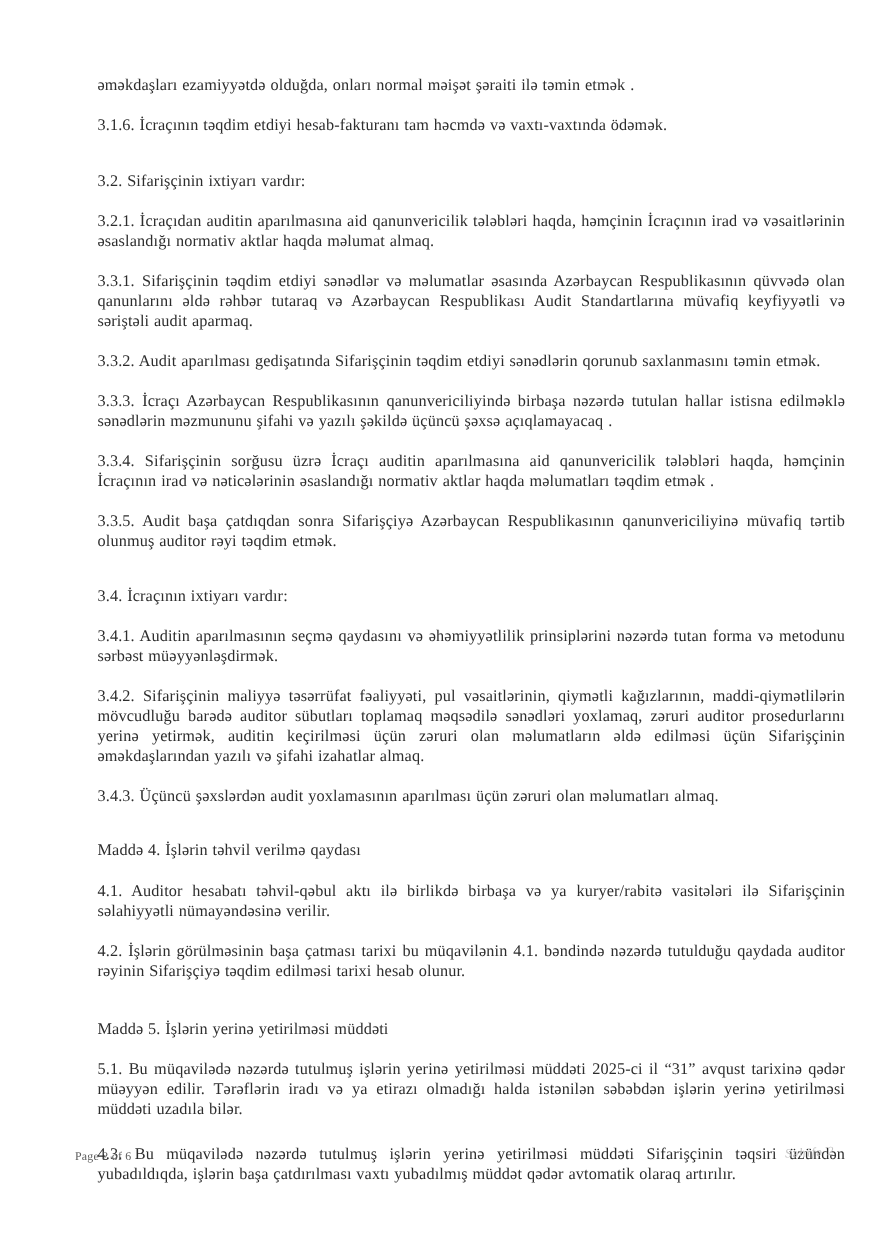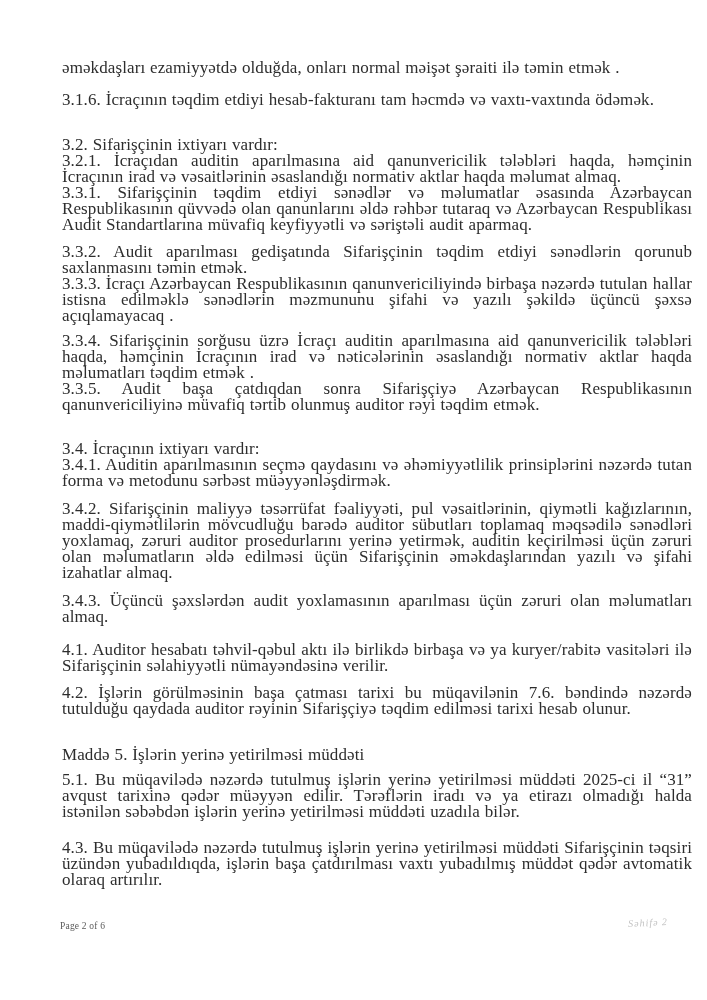--- a/index.html
+++ b/index.html
@@ -16,22 +16,22 @@
     font-family: "Liberation Serif", "DejaVu Serif", serif;
     color: #2d2d2d;
   }
   .content {
     position: absolute;
     left: 62px;
     top: 60px;
     width: 630px;
   }
   .content p {
-    margin: 0;
-    font-size: 17px;
+    margin: 16px;
+    font-size: 13px;
     line-height: 16px;
     text-align: justify;
     text-align-last: left;
     letter-spacing: 0.1px;
     word-spacing: 0.5px;
   }
   
   .g0  { margin-top: 0 !important; }
   .g16 { margin-top: 16px !important; }
   .g29 { margin-top: 29px !important; }
@@ -76,22 +76,23 @@
     <p class="g0">3.2.1. İcraçıdan auditin aparılmasına aid qanunvericilik tələbləri haqda, həmçinin İcraçının irad və vəsaitlərinin əsaslandığı normativ aktlar haqda  məlumat almaq.</p>
     <p class="g0">3.3.1. Sifarişçinin təqdim etdiyi sənədlər və məlumatlar əsasında Azərbaycan Respublikasının qüvvədə olan qanunlarını əldə rəhbər tutaraq və Azərbaycan Respublikası Audit Standartlarına müvafiq  keyfiyyətli və səriştəli audit aparmaq.</p>
     <p class="g11">3.3.2. Audit aparılması gedişatında Sifarişçinin təqdim etdiyi sənədlərin qorunub saxlanmasını təmin etmək.</p>
     <p class="g0">3.3.3. İcraçı Azərbaycan Respublikasının qanunvericiliyində birbaşa nəzərdə tutulan hallar istisna edilməklə sənədlərin məzmununu şifahi və yazılı şəkildə üçüncü şəxsə açıqlamayacaq .</p>
     <p class="g9">3.3.4. Sifarişçinin sorğusu üzrə İcraçı auditin aparılmasına aid qanunvericilik tələbləri haqda, həmçinin İcraçının irad və nəticələrinin əsaslandığı normativ aktlar haqda  məlumatları təqdim etmək .</p>
     <p class="g0">3.3.5. Audit başa çatdıqdan sonra Sifarişçiyə Azərbaycan Respublikasının qanunvericiliyinə müvafiq tərtib olunmuş auditor rəyi təqdim etmək.</p>
     <p class="g28">3.4. İcraçının ixtiyarı vardır:</p>
     <p class="g0">3.4.1. Auditin aparılmasının seçmə qaydasını və əhəmiyyətlilik prinsiplərini nəzərdə tutan forma və metodunu sərbəst müəyyənləşdirmək.</p>
     <p class="g12">3.4.2. Sifarişçinin maliyyə təsərrüfat fəaliyyəti, pul vəsaitlərinin, qiymətli kağızlarının, maddi-qiymətlilərin mövcudluğu barədə  auditor sübutları toplamaq məqsədilə sənədləri yoxlamaq, zəruri auditor prosedurlarını yerinə yetirmək, auditin keçirilməsi üçün zəruri olan məlumatların əldə edilməsi üçün Sifarişçinin əməkdaşlarından yazılı və şifahi izahatlar almaq.</p>
     <p class="g12">3.4.3. Üçüncü şəxslərdən audit yoxlamasının  aparılması üçün zəruri olan  məlumatları almaq.</p>
+    <p class="g27">Maddə 4. İşlərin təhvil verilmə qaydası</p>
     <p class="g17">4.1. Auditor hesabatı təhvil-qəbul aktı ilə birlikdə birbaşa və ya kuryer/rabitə vasitələri ilə Sifarişçinin səlahiyyətli nümayəndəsinə verilir.</p>
-    <p class="g11">4.2. İşlərin görülməsinin başa çatması tarixi bu müqavilənin 7.6. bəndində nəzərdə tutulduğu qaydada auditor rəyinin Sifarişçiyə təqdim edilməsi tarixi hesab olunur.</p>
+    <p class="g11">4.2. İşlərin görülməsinin başa çatması tarixi bu müqavilənin 4.1. bəndində nəzərdə tutulduğu qaydada auditor rəyinin Sifarişçiyə təqdim edilməsi tarixi hesab olunur.</p>
     <p class="g30">Maddə 5. İşlərin yerinə yetirilməsi müddəti</p>
     <p class="g9">5.1. Bu müqavilədə nəzərdə tutulmuş işlərin yerinə yetirilməsi müddəti 2025-ci il “31” avqust tarixinə qədər müəyyən edilir. Tərəflərin  iradı və ya etirazı olmadığı halda istənilən səbəbdən işlərin yerinə yetirilməsi müddəti uzadıla bilər.</p>
     <p class="g20">4.3. Bu müqavilədə nəzərdə tutulmuş işlərin yerinə yetirilməsi müddəti  Sifarişçinin təqsiri üzündən yubadıldıqda, işlərin başa çatdırılması vaxtı yubadılmış müddət qədər avtomatik olaraq artırılır.</p>
   </div>
 
   <div class="footer-left">Page 2 of 6</div>
   <div class="footer-right">Səhifə 2</div>
 </div>
 
 </body></html>

